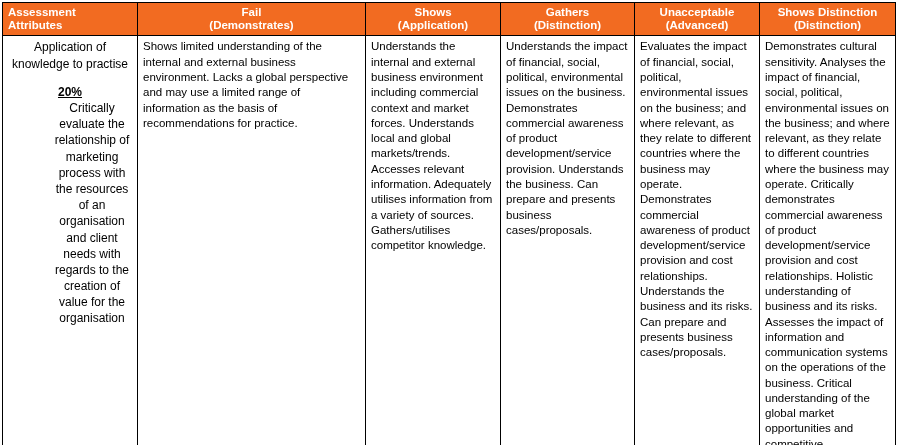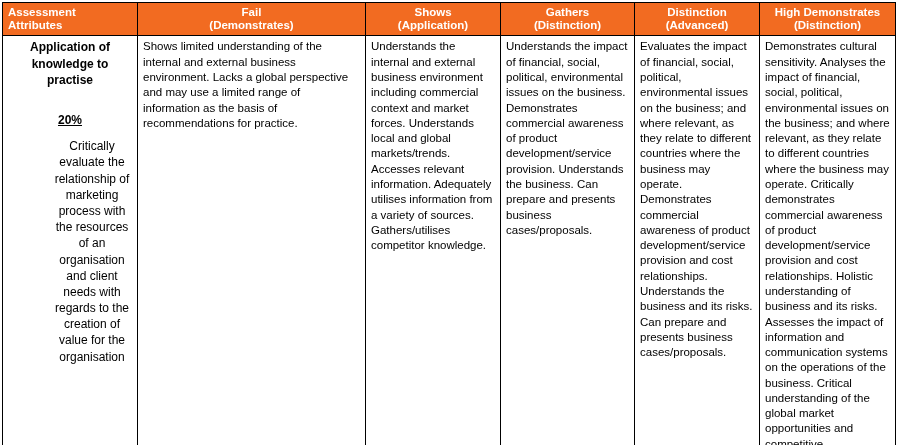--- a/index.html
+++ b/index.html
@@ -53,27 +53,26 @@
   }
   td.attr-cell {
     text-align: center;
     font-size: 12px;
     line-height: 1.35;
     color: #000000;
     padding: 5px 8px;
   }
   td.attr-cell .attr-title {
     display: block;
-    font-weight: bold;
-    margin-bottom: 24px;
+    font-weight: normal;
+    margin-bottom: 12px;
   }
   td.attr-cell .attr-weight {
     display: block;
     font-weight: bold;
-    margin-bottom: 10px;
     text-decoration: underline;
   }
   td.attr-cell .attr-desc {
     display: block;
     font-weight: normal;
     margin-left: 44px;
   }
   td.level-cell {
     font-size: 11.5px;
     line-height: 1.33;
@@ -111,25 +110,25 @@
         </th>
         <th>
           <span class="lvl-name">Shows</span>
           <span class="lvl-sub">(Application)</span>
         </th>
         <th>
           <span class="lvl-name">Gathers</span>
           <span class="lvl-sub">(Distinction)</span>
         </th>
         <th>
-          <span class="lvl-name">Distinction</span>
+          <span class="lvl-name">Unacceptable</span>
           <span class="lvl-sub">(Advanced)</span>
         </th>
         <th>
-          <span class="lvl-name">High Demonstrates</span>
+          <span class="lvl-name">Shows Distinction</span>
           <span class="lvl-sub">(Distinction)</span>
         </th>
       </tr>
     </thead>
     <tbody>
       <tr>
         <td class="attr-cell">
           <span class="attr-title">Application of knowledge to practise</span>
           <span class="attr-weight">20%</span>
           <span class="attr-desc">Critically evaluate the relationship of marketing process with the resources of an organisation and client needs with regards to the creation of value for the organisation</span>

